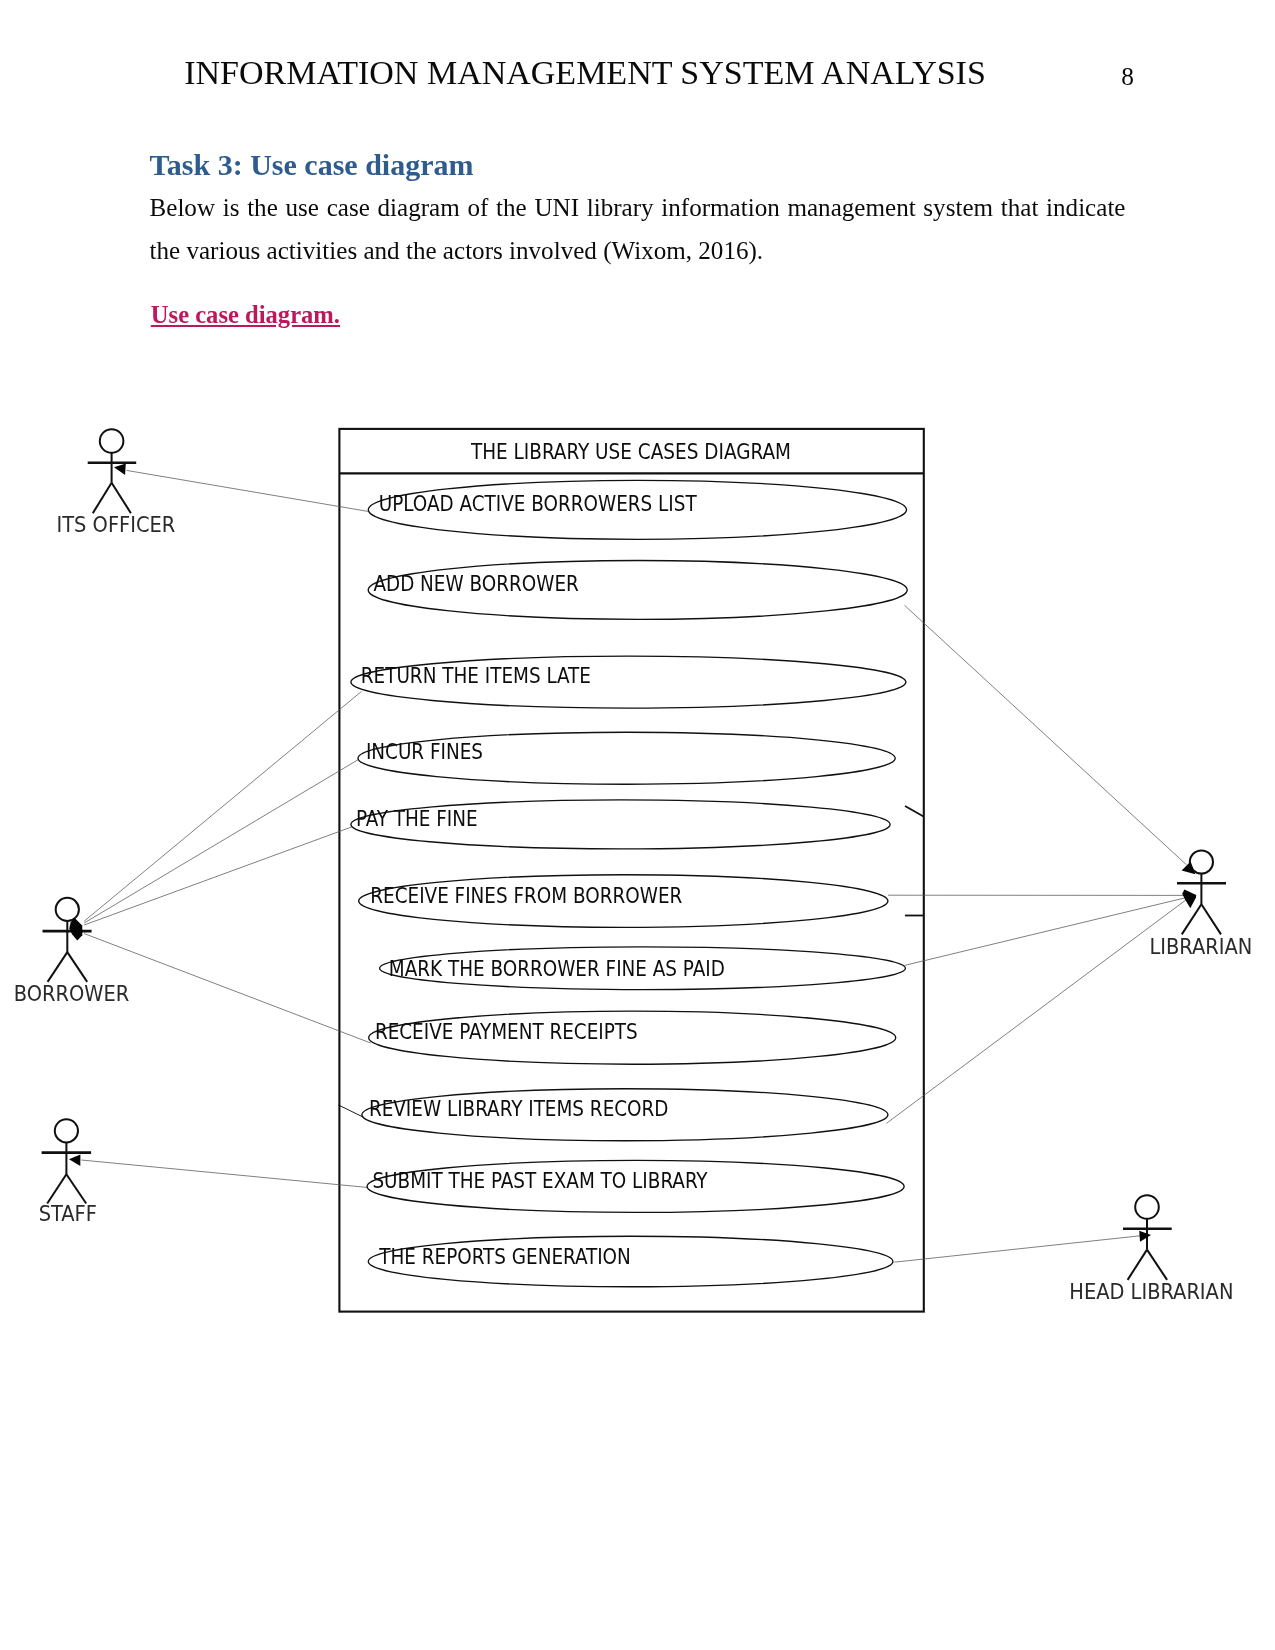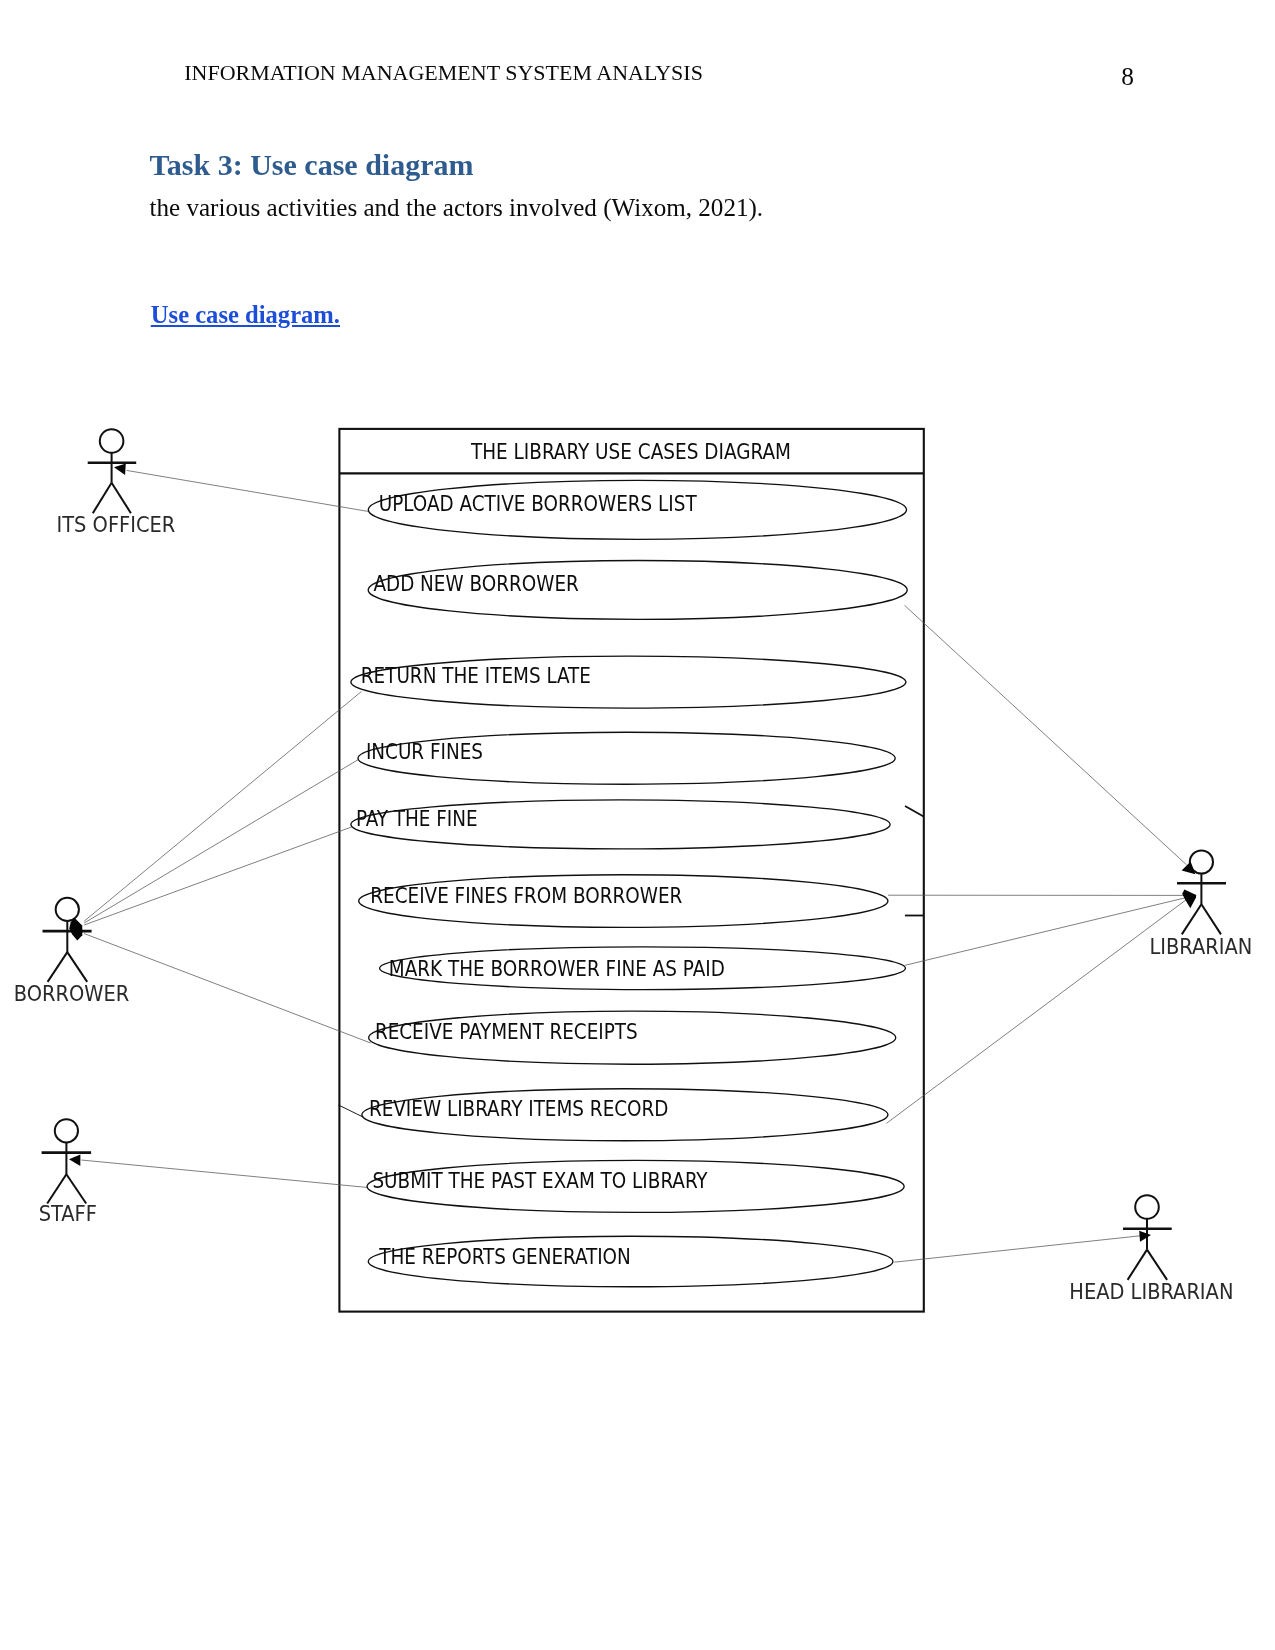--- a/index.html
+++ b/index.html
@@ -1,43 +1,44 @@
 <!DOCTYPE html>
 <html><head>
 <meta charset="utf-8">
 <title>Use Case Diagram Page</title>
 <style>
   html,body{margin:0;padding:0;}
   body{width:1275px;height:1650px;background:#ffffff;position:relative;overflow:hidden;
        font-family:"Liberation Serif","DejaVu Serif",serif;}
   .page{position:absolute;left:0;top:0;width:1275px;height:1650px;}
-  #hdr-title{position:absolute;left:184.2px;top:64.4px;font-size:22px;line-height:17.2px;color:#0b0b0b;white-space:nowrap;}
+  #hdr-title{position:absolute;left:184.2px;top:64.4px;font-size:34px;line-height:17.2px;color:#0b0b0b;white-space:nowrap;}
   #hdr-pageno{position:absolute;left:1121.3px;top:67.5px;font-size:25.4px;line-height:16.5px;color:#0b0b0b;white-space:nowrap;}
   #h-task{position:absolute;left:149.6px;top:156.9px;font-size:30px;line-height:15.7px;font-weight:bold;color:#2F5C8F;white-space:nowrap;}
   #body-para{position:absolute;left:149.5px;top:186.0px;width:976px;font-size:25.1px;color:#0b0b0b;line-height:43.4px;text-align:justify;}
   #body-para span.pline{display:block;white-space:nowrap;}
   #body-para span.justify{text-align:justify;text-align-last:justify;white-space:normal;}
   #h-ucd{position:absolute;left:150.8px;top:306.6px;font-size:24.6px;line-height:15.8px;font-weight:bold;color:#2F5C8F;white-space:nowrap;}
   #diagram{position:absolute;left:0;top:0;width:1275px;height:1650px;}
   #diagram text{font-family:"DejaVu Sans Condensed","DejaVu Sans",sans-serif;fill:#0d0d0d;}
   #diagram text.dtitle{font-size:20.5px;}
   #diagram text.ucl{font-size:20.45px;}
   #diagram text.actl{font-size:21.6px;fill:#2a2a2a;}
 </style>
 </head>
 <body style="background: rgb(255, 255, 255);">
 
 <div class="page">
   <div id="hdr-title" style="color: rgb(11, 11, 11);">INFORMATION MANAGEMENT SYSTEM ANALYSIS</div>
   <div id="hdr-pageno" style="color: rgb(11, 11, 11);">8</div>
   <div id="h-task" style="color: rgb(47, 92, 143);">Task 3: Use case diagram</div>
   <div id="body-para" style="color: rgb(11, 11, 11);">
-      <span class="pline">the various activities and the actors involved (Wixom, 2021).</span>
+      <span class="pline justify">Below is the use case diagram of the UNI library information management system that indicate</span>
+      <span class="pline">the various activities and the actors involved (Wixom, 2016).</span>
     </div>
-  <div id="h-ucd" style="color: #1d4ed8; text-decoration: underline;">Use case diagram.</div>
+  <div id="h-ucd" style="color: #be185d; text-decoration: underline;">Use case diagram.</div>
   <svg id="diagram" viewBox="0 0 1275 1650">
       <g>
         <rect x="339.4" y="428.9" width="584.4" height="882.7" fill="none" stroke="#101010" stroke-width="2.1"></rect>
         <line x1="339.4" y1="473.4" x2="923.8" y2="473.4" stroke="#101010" stroke-width="2.1"></line>
         <text x="470.9" y="458.5" class="dtitle" fill="#101010">THE LIBRARY USE CASES DIAGRAM</text>
       </g>
       <g>
         <line x1="368.6" y1="511.5" x2="126.5" y2="470.4" stroke="#555555" stroke-width="0.75"></line>
         <line x1="904.6" y1="605.4" x2="1186.5" y2="864.8" stroke="#555555" stroke-width="0.75"></line>
         <line x1="361.4" y1="691.5" x2="84.2" y2="921.2" stroke="#555555" stroke-width="0.75"></line>

